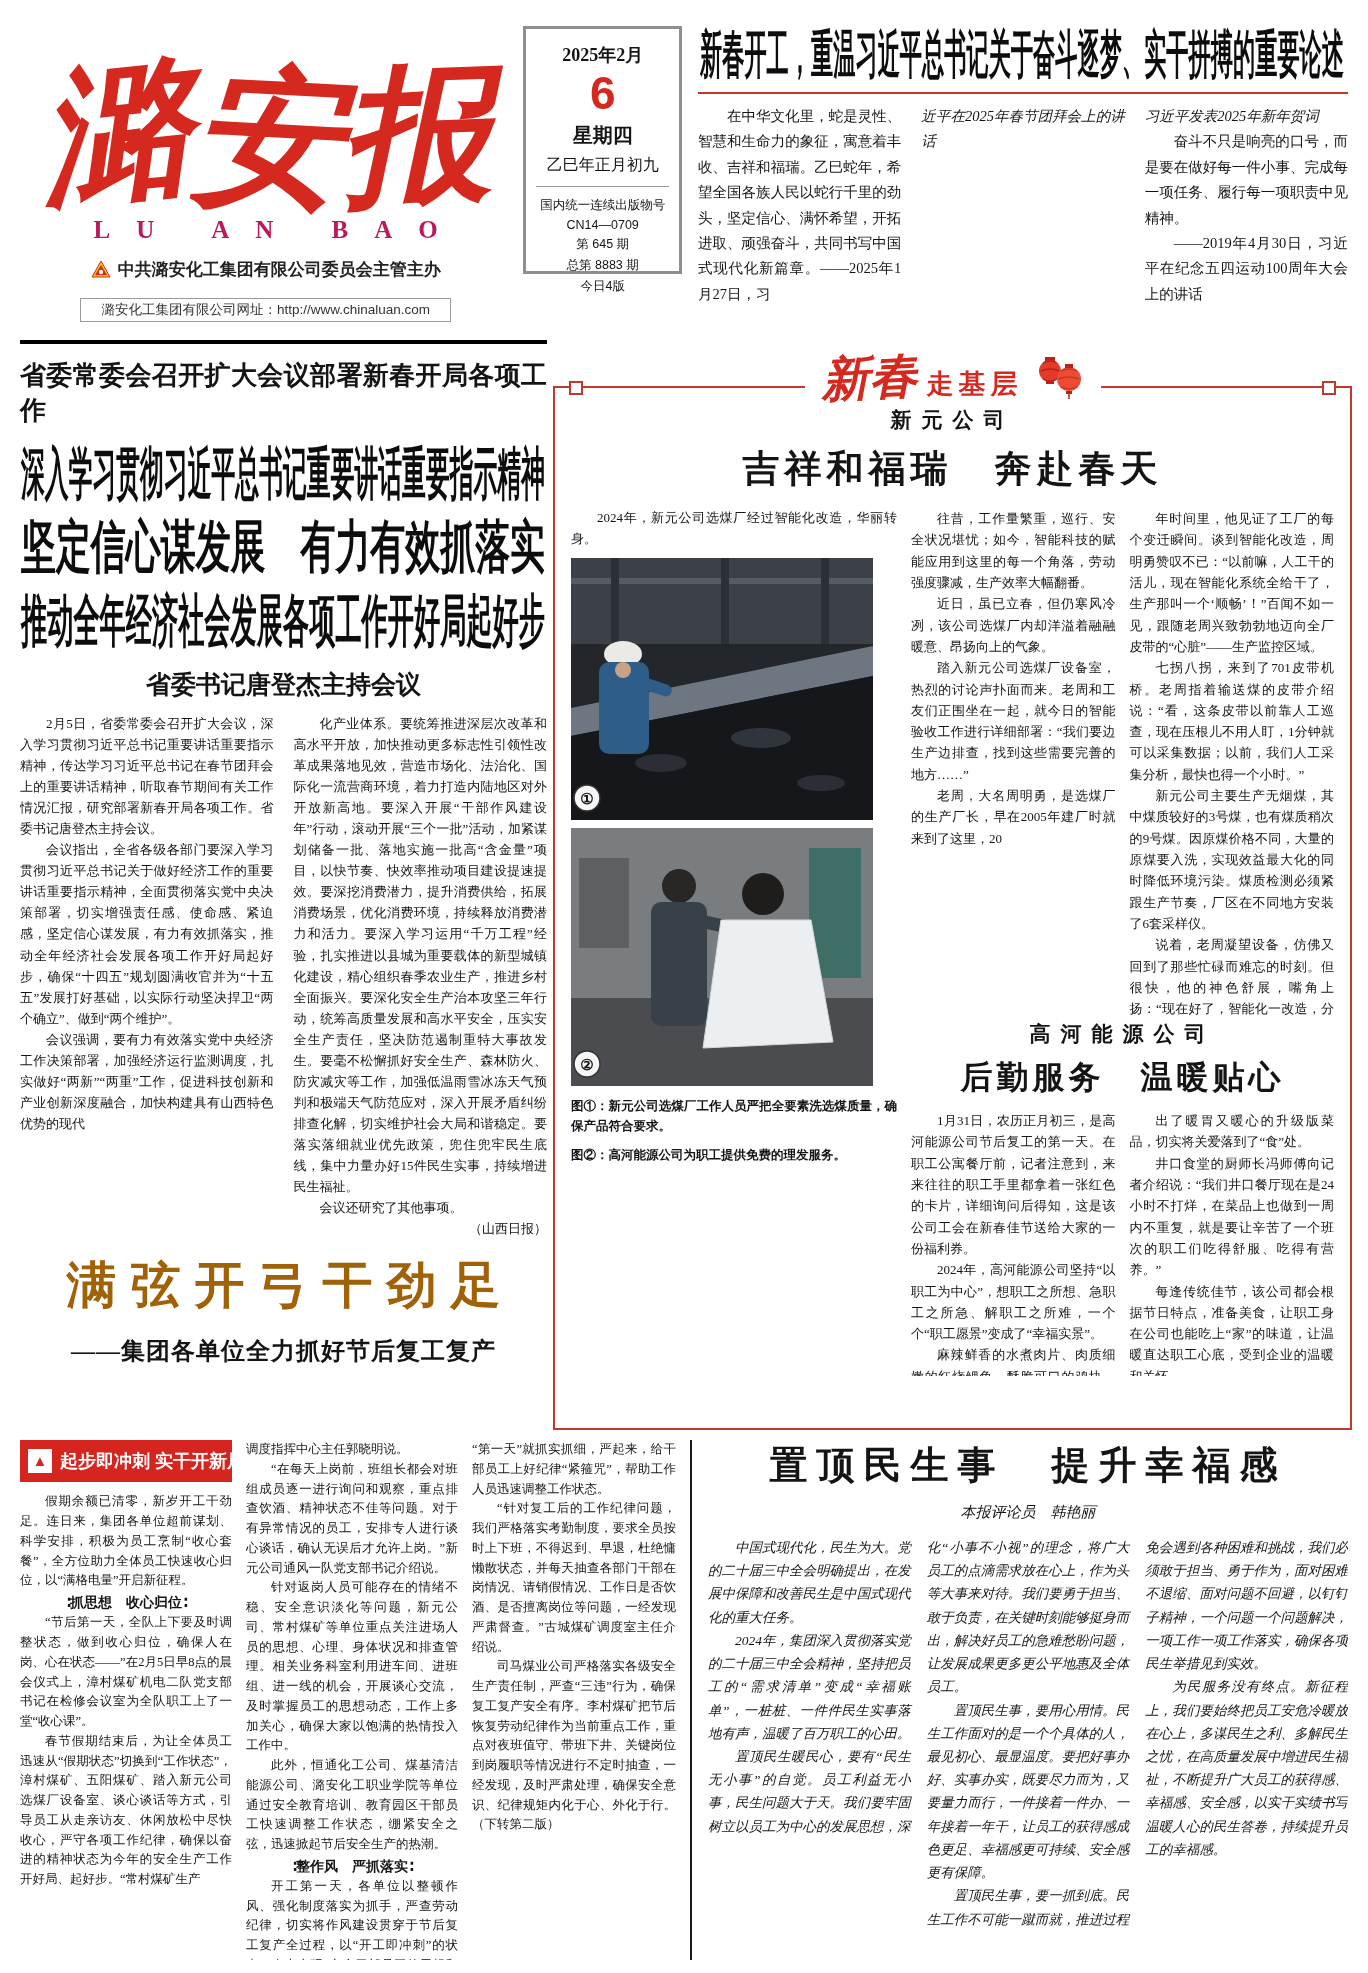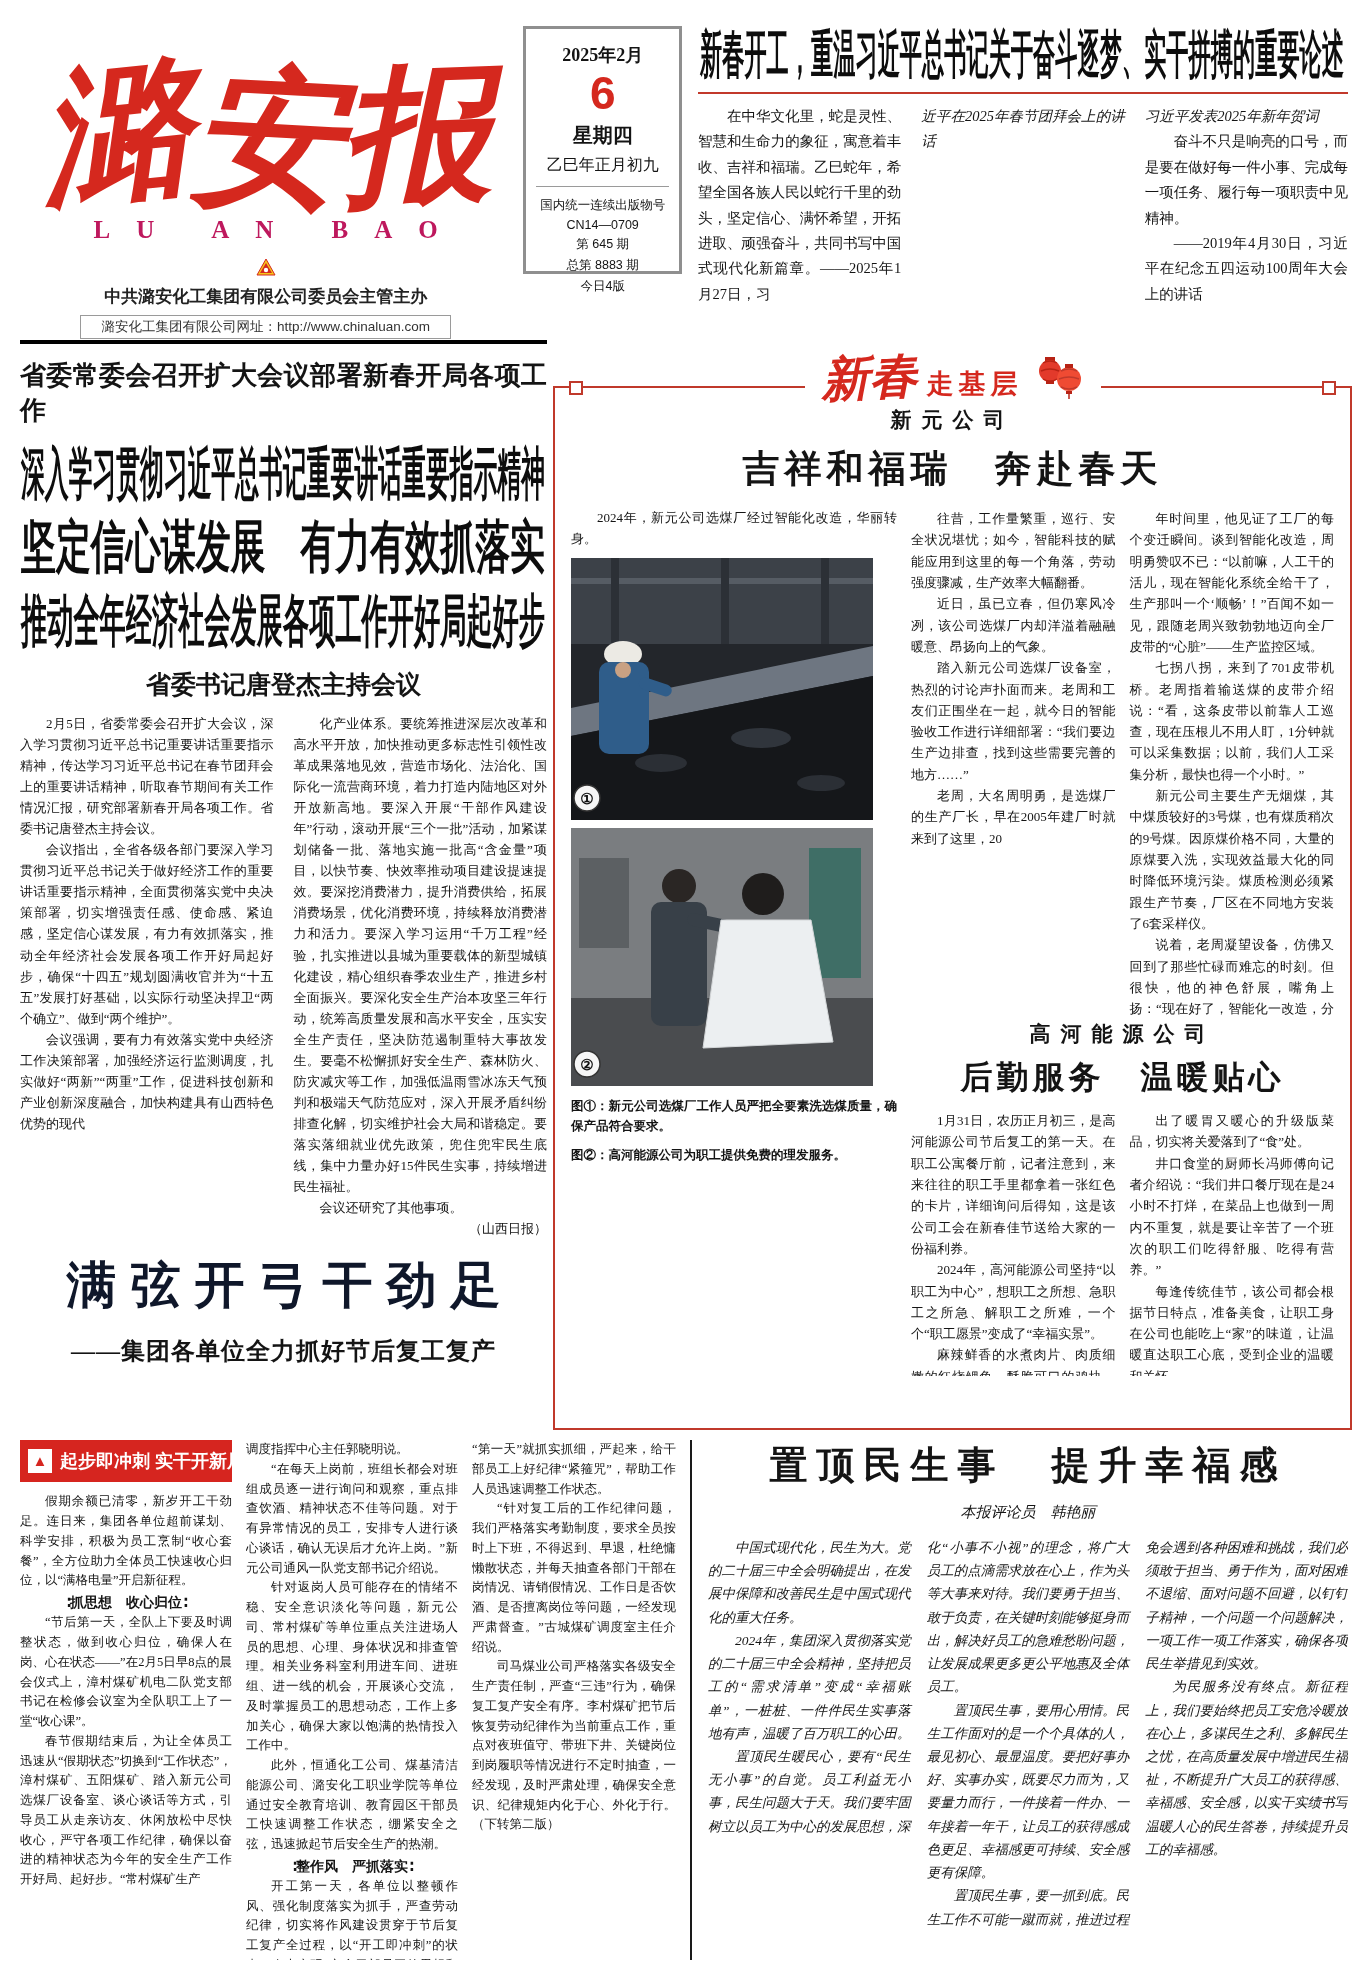--- a/index.html
+++ b/index.html
@@ -9,22 +9,22 @@
   .topbar{position:absolute;left:20px;top:14px;width:1328px;display:flex;}
   .masthead{width:510px;text-align:center;}
   .calli{display:flex;justify-content:center;align-items:flex-end;height:198px;color:#d5281e;
          font-family:"DejaVu Serif","Liberation Serif",serif;font-weight:900;font-style:italic;}
   .calli span{font-size:150px;line-height:1;display:inline-block;}
   .calli span:nth-child(1){transform:rotate(-6deg) translateY(-6px);}
   .calli span:nth-child(2){transform:rotate(3deg);}
   .calli span:nth-child(3){transform:rotate(-2deg) translateY(-3px);}
   .pinyin{color:#be185d;font-size:25px;letter-spacing:26px;margin:4px 0 0 26px;font-weight:bold;}
   .orgline{margin-top:14px;display:flex;justify-content:center;align-items:center;gap:7px;
-           font-family:"Liberation Sans",sans-serif;font-size:17px;font-weight:bold;color:#222;flex-direction:column;}
-  .siteline{margin:7px auto 0;width:fit-content;border:1px solid #9a9a9a;padding:2px 20px;
+           font-family:"Liberation Sans",sans-serif;font-size:17px;font-weight:bold;color:#222;}
+  .siteline{margin:17px auto 0;width:fit-content;border:1px solid #9a9a9a;padding:2px 20px;
             font-size:13.5px;color:#333;font-family:"Liberation Sans",sans-serif;}
   .datebox{width:146px;margin-left:12px;margin-top:12px;border:3px solid #8f8f8f;
            padding:14px 6px 10px;text-align:center;font-family:"Liberation Sans",sans-serif;height:218px;}
   .d-date{font-size:18px;font-weight:bold;font-family:Liberation Serif, serif;}
   .d-day{font-size:46px;font-weight:900;color:#d5281e;line-height:1.15;}
   .d-week{font-size:20px;font-weight:bold;margin-top:2px;}
   .d-lunar{font-size:16px;margin-top:6px;}
   .d-sep{border-top:1px solid #9a9a9a;margin:10px 4px;}
   .d-small{font-size:12.5px;margin-top:4px;}
   .topstory{flex:1;margin-left:16px;margin-top:8px;}
@@ -67,21 +67,21 @@
             font-family:"Liberation Sans",sans-serif;text-align:justify;}
   .captions p{margin:0 0 8px;}
   .rightwrap{flex:1;min-width:0;}
   .xyrow{display:flex;gap:14px;height:512px;overflow:hidden;}
   .xyrow>div,.ghrow>div{flex:1;font-size:13px;line-height:1.64;text-align:justify;}
   .xyrow p,.ghrow p{margin:0;text-indent:2em;}
   .ghrow{display:flex;gap:14px;height:266px;overflow:hidden;margin-top:2px;}
   
   .fullbow{position:absolute;left:20px;top:1252px;width:527px;text-align:center;}
   .fb-head{font-family:"Liberation Sans",sans-serif;font-weight:900;font-size:50px;letter-spacing:14px;
-           color:#0f172a;white-space:nowrap;margin-left:14px;}
+           color:#a16207;white-space:nowrap;margin-left:14px;}
   .fb-sub{font-size:24px;font-weight:bold;margin-top:16px;letter-spacing:1px;}
   .bottomband{position:absolute;left:20px;top:1440px;width:1328px;height:520px;display:flex;gap:14px;}
   .fbcol{width:212px;font-size:12.5px;line-height:1.58;text-align:justify;overflow:hidden;}
   .fbcol.c3{width:204px;}
   .fbcol p{margin:0;text-indent:2em;}
   .flag{background:#d6251f;color:#fff;display:flex;align-items:center;gap:8px;padding:7px 8px;
         font-family:"Liberation Sans",sans-serif;font-weight:900;font-size:18px;margin-bottom:10px;white-space:nowrap;}
   .flaglogo{width:24px;height:24px;background:#fff;color:#d6251f;display:flex;align-items:center;
             justify-content:center;font-size:15px;flex:none;}
   .subhd{text-align:center;font-family:"Liberation Sans",sans-serif;font-weight:900;font-size:14px;

